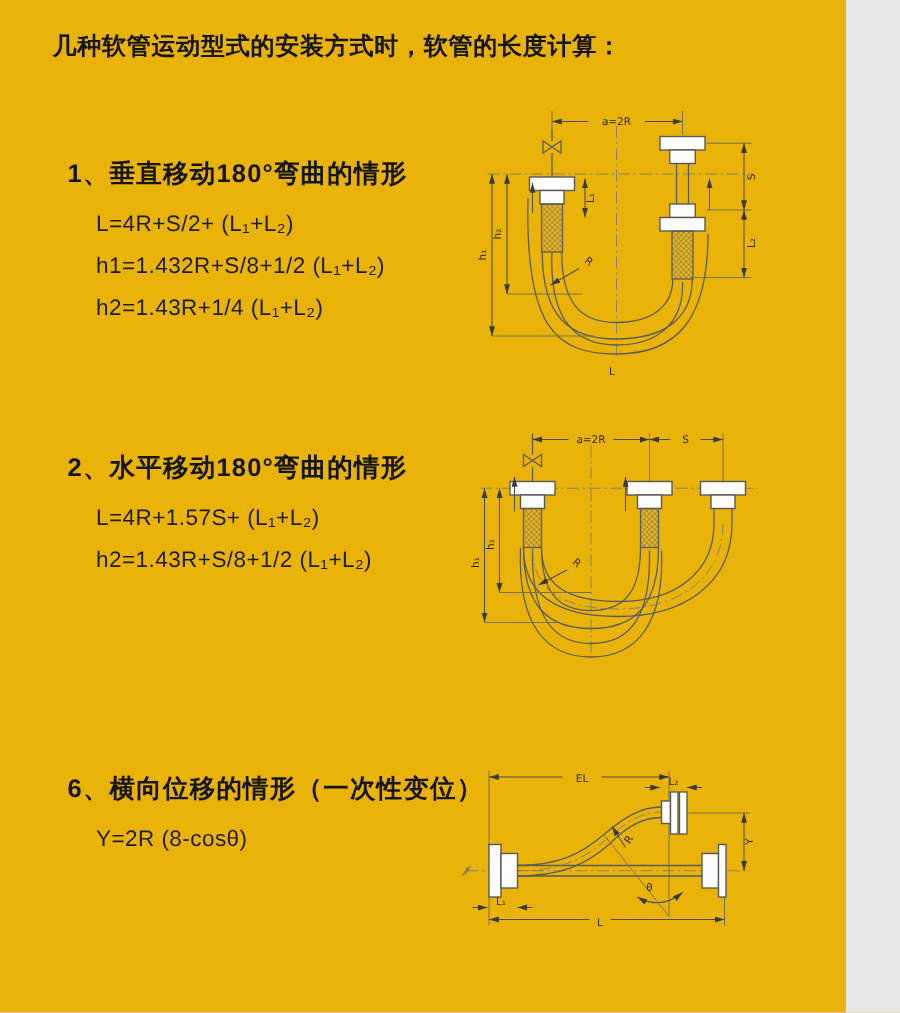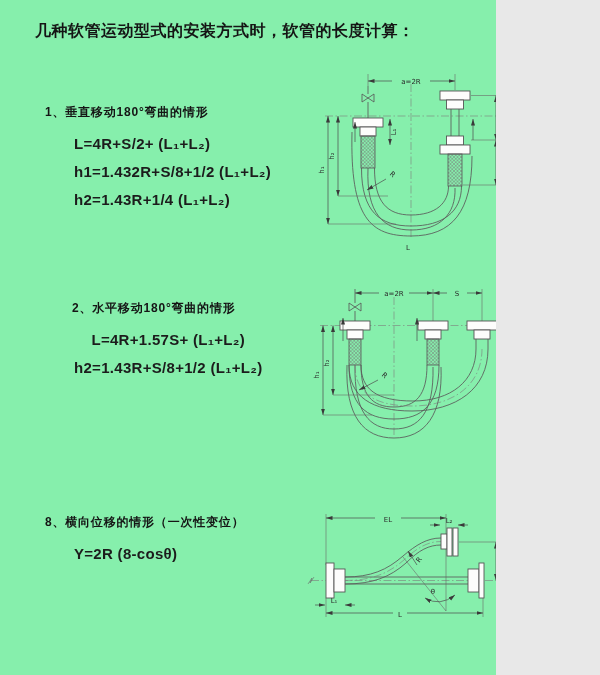--- a/index.html
+++ b/index.html
@@ -1,32 +1,32 @@
 <!DOCTYPE html>
 <html><head>
 <meta charset="utf-8">
 <style>
   html,body { margin:0; padding:0; background:#e8e8e8; }
   .page {
-    position:relative; width:496px; height:675px; background:#86efac;
+    position:relative; width:564px; height:675px; background:#eab308;
     font-family:"Liberation Sans","DejaVu Sans",sans-serif; color:#1a1a1a;
     overflow:hidden;
   }
   .title {
     position:absolute; left:35px; top:21px; margin:0;
     font-size:16px; font-weight:700; letter-spacing:0.5px; color:#151515;
   }
   .sec { position:absolute; left:45px; }
-  .sec h2 { margin:0 0 9px 0; font-size:12px; font-weight:700; letter-spacing:0.8px; color:#151515; }
+  .sec h2 { margin:0 0 9px 0; font-size:17px; font-weight:700; letter-spacing:0.8px; color:#151515; }
   .sec .formula {
-    margin-left:29px; font-size:15px; line-height:28px; font-weight:700;
+    margin-left:19px; font-size:15px; line-height:28px; font-weight:400;
     letter-spacing:0.3px; color:#1c1c1c;
   }
   #sec1 { top:104px; }
-  #sec2 { top:300px;text-align:center; }
+  #sec2 { top:300px; }
   #sec3 { top:514px; }
   svg.dg { position:absolute; }
   #dg1 { left:300px; top:66px; }
   #dg2 { left:300px; top:283px; }
   #dg3 { left:303px; top:503px; }
   svg .ln  { stroke:#5a5a5a; stroke-width:0.85; fill:none; }
   svg .thin{ stroke:#6a6a6a; stroke-width:0.6; fill:none; }
   svg .cl  { stroke:#7c7c7c; stroke-width:0.6; fill:none; stroke-dasharray:8 2.5 1.5 2.5; }
   svg .dim { stroke:#4c4c4c; stroke-width:0.7; fill:none; }
   svg .fl  { stroke:#555; stroke-width:0.9; fill:#fdfdfc; }
@@ -46,21 +46,21 @@
     <div class="formula">h2=1.43R+1/4 (L₁+L₂)</div>
   </div>
 
   <div class="sec" id="sec2">
     <h2>2、水平移动180°弯曲的情形</h2>
     <div class="formula">L=4R+1.57S+ (L₁+L₂)</div>
     <div class="formula">h2=1.43R+S/8+1/2 (L₁+L₂)</div>
   </div>
 
   <div class="sec" id="sec3">
-    <h2>8、横向位移的情形（一次性变位）</h2>
+    <h2>6、横向位移的情形（一次性变位）</h2>
     <div class="formula">Y=2R (8-cosθ)</div>
   </div>
 
   <svg id="dg1" class="dg" width="212" height="194" viewBox="0 0 212 194">
     <defs>
       <pattern id="d1h" width="3.5" height="3.5" patternUnits="userSpaceOnUse">
         <path d="M0,3.5 L3.5,0 M0,0 L3.5,3.5" stroke="#787878" stroke-width="0.5"></path>
       </pattern>
       <marker id="d1a" markerWidth="7" markerHeight="5" refX="6.5" refY="2" orient="auto-start-reverse" markerUnits="userSpaceOnUse">
         <path d="M0,0 L6.5,2 L0,4 z" fill="#3a3a3a"></path>

